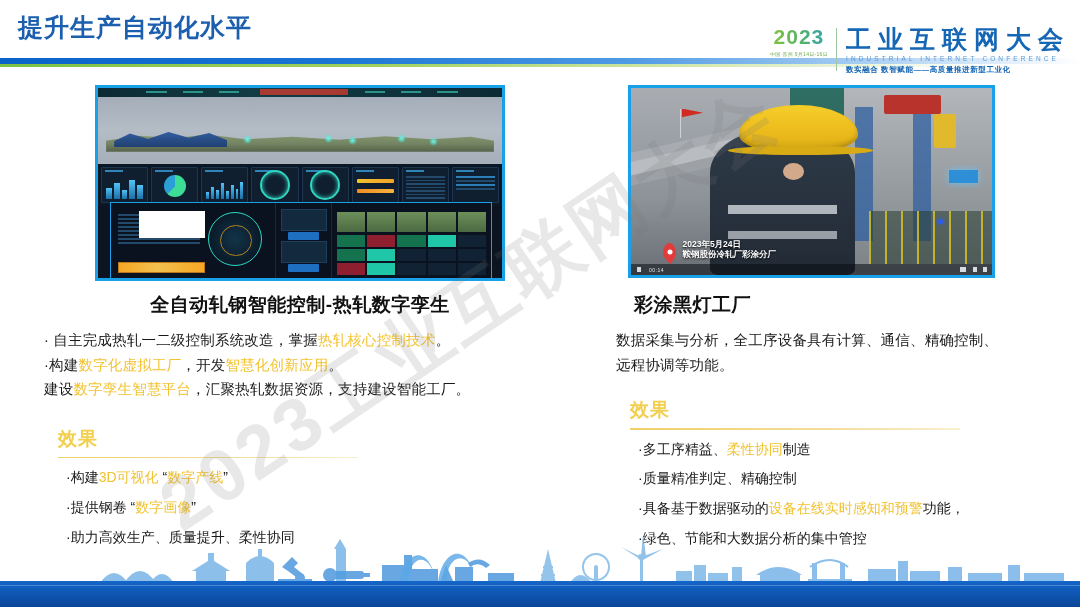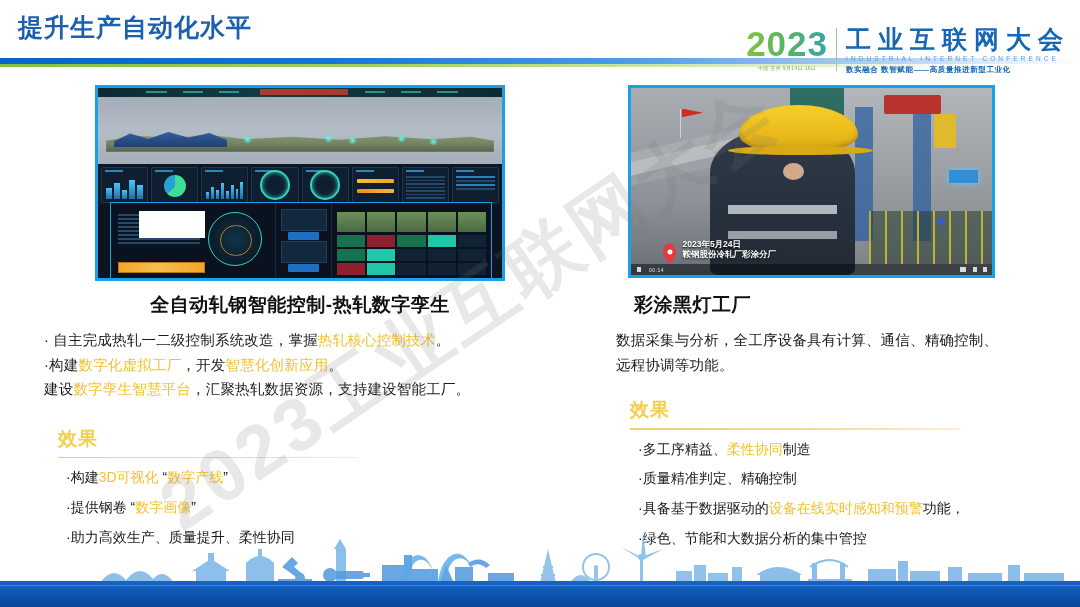--- a/index.html
+++ b/index.html
@@ -25,21 +25,21 @@
   }
   .divider-green{
     position:absolute;left:0;top:6px;width:1080px;height:3px;
     background:linear-gradient(90deg,#7dc242 0%,#9ed05c 34%,#cfe6a8 62%,#ffffff 92%);
   }
 
   
   .logo{position:absolute;right:10px;top:26px;display:flex;align-items:flex-start;}
   .logo-year{display:flex;flex-direction:column;align-items:center;padding-right:8px;}
   .logo-2023{
-    font-size:35px;font-weight:700;letter-spacing:1px;line-height:1;
+    font-size:21px;font-weight:700;letter-spacing:1px;line-height:1;
     background:linear-gradient(90deg,#7fc241 0%,#53b36a 55%,#35a4a8 100%);
     -webkit-background-clip:text;background-clip:text;color:transparent;
   }
   .logo-place{
     margin-top:4px;font-size:5px;color:#6fae4d;letter-spacing:.3px;white-space:nowrap;
   }
   .logo-sep{width:1px;align-self:stretch;background:#9cc9a4;margin:2px 9px 4px 0;}
   .logo-main{display:flex;flex-direction:column;}
   .logo-cn{
     font-size:25px;font-weight:700;color:#1566b4;letter-spacing:7px;line-height:1.05;

